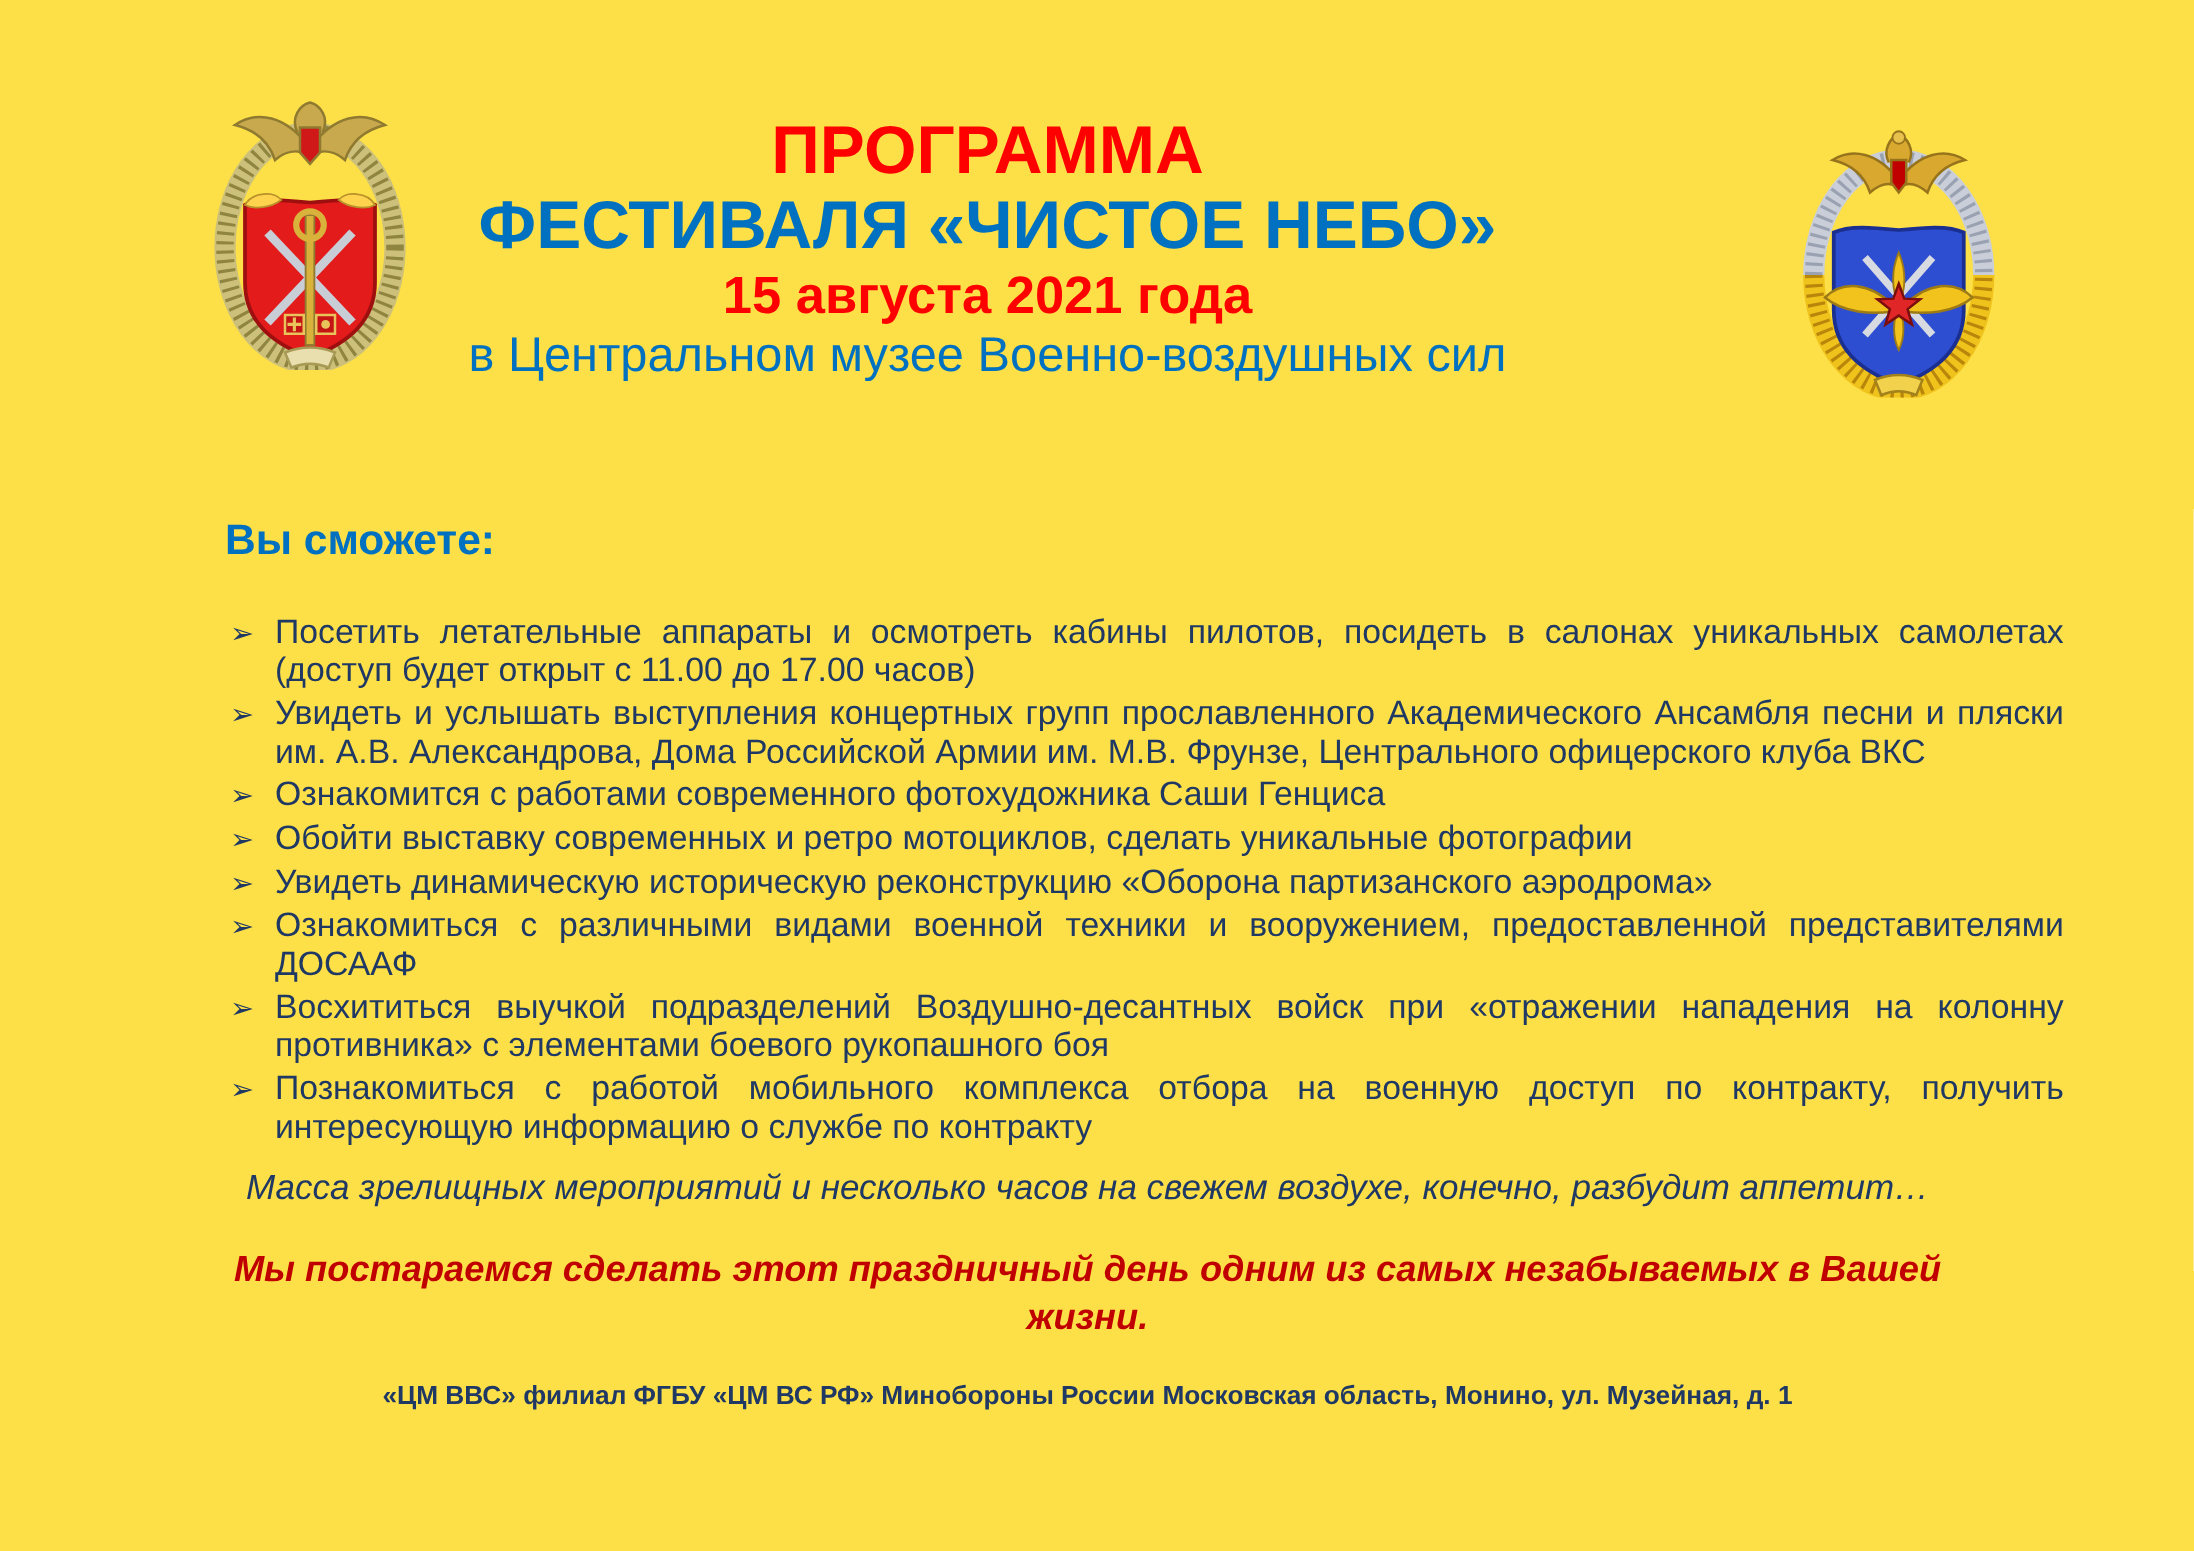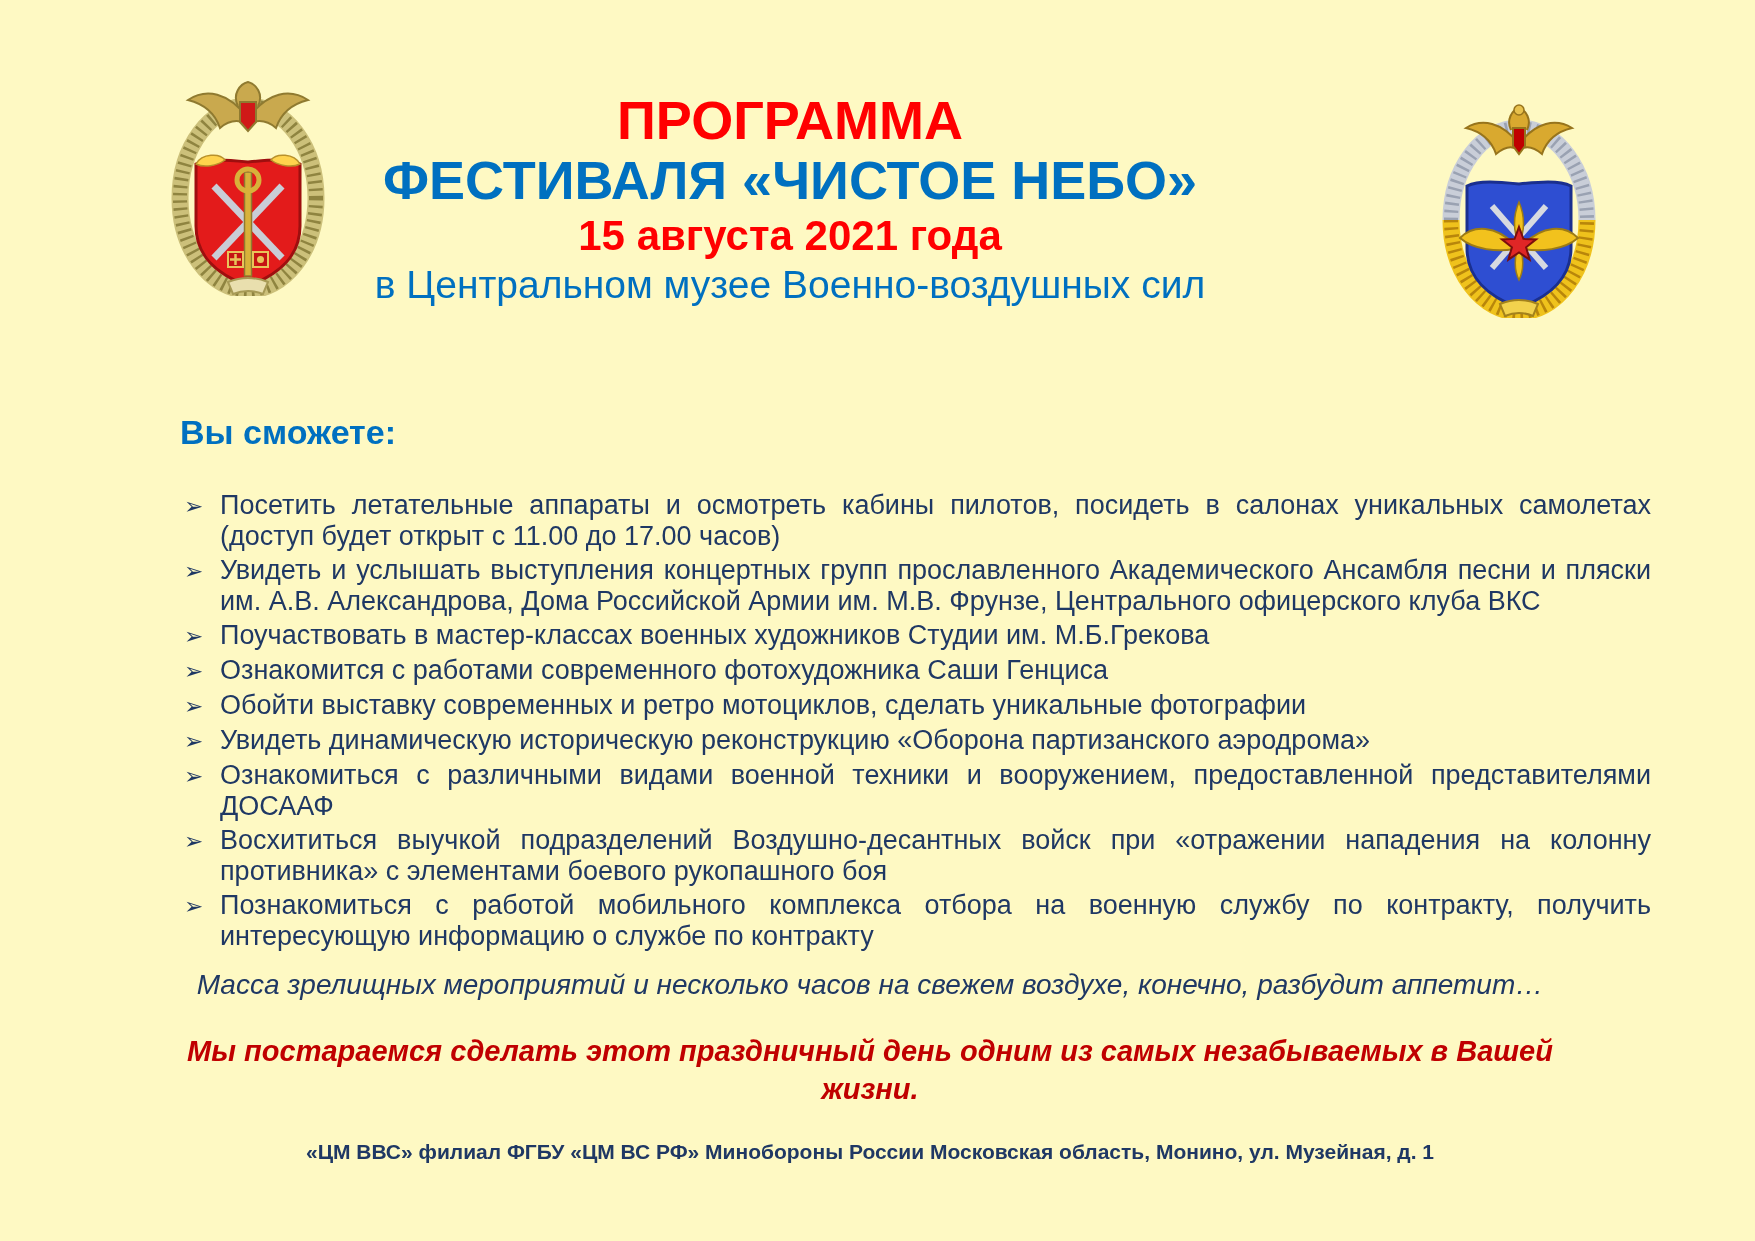--- a/index.html
+++ b/index.html
@@ -1,17 +1,17 @@
 <!DOCTYPE html>
 <html><head>
 <meta charset="utf-8">
 <style>
   html,body { margin:0; padding:0; background:#ffffff; }
   .page {
-    position:relative; width:1755px; height:1241px; background:#fef9c3;
+    position:relative; width:1755px; height:1241px; background:#fde047;
     font-family:"Liberation Sans", sans-serif; overflow:hidden;
   }
   
   .titles { position:absolute; left:240px; top:90px; width:1100px; text-align:center; }
   .t1 { color:#FF0000; font-weight:bold; font-size:54px; line-height:60px; }
   .t2 { color:#0070C0; font-weight:bold; font-size:54px; line-height:60px; }
   .t3 { color:#FF0000; font-weight:bold; font-size:42px; line-height:52px; }
   .t4 { color:#0070C0; font-size:39px; line-height:46px; }
   .emblem { position:absolute; }
   .emblem.left  { left:168px; top:74px; }
@@ -87,27 +87,26 @@
       <path d="M60,206 Q79,198 98,206 L93,218 Q79,212 65,218 Z" fill="#F2D24D" stroke="#A3821C" stroke-width="2"></path>
     </svg>
   </div>
 
   <div class="content">
     <div class="heading">Вы сможете:</div>
 
     <div>
       <p class="item"><span class="arrow">➢</span><span>Посетить летательные аппараты и осмотреть кабины пилотов, посидеть в салонах уникальных самолетах (доступ будет открыт с 11.00 до 17.00 часов)</span></p>
       <p class="item"><span class="arrow">➢</span><span>Увидеть и услышать выступления концертных групп прославленного Академического Ансамбля песни и пляски им. А.В. Александрова, Дома Российской Армии им. М.В. Фрунзе, Центрального офицерского клуба ВКС</span></p>
-      <p class="item"><span class="arrow">➢</span><span>Поучаствовать в мастер-классах военных художников Студии им. М.Б.Грекова</span></p>
       <p class="item"><span class="arrow">➢</span><span>Ознакомится с работами современного фотохудожника Саши Генциса</span></p>
       <p class="item"><span class="arrow">➢</span><span>Обойти выставку современных и ретро мотоциклов, сделать уникальные фотографии</span></p>
       <p class="item"><span class="arrow">➢</span><span>Увидеть динамическую историческую реконструкцию «Оборона партизанского аэродрома»</span></p>
       <p class="item"><span class="arrow">➢</span><span>Ознакомиться с различными видами военной техники и вооружением, предоставленной представителями ДОСААФ</span></p>
       <p class="item"><span class="arrow">➢</span><span>Восхититься выучкой подразделений Воздушно-десантных войск при «отражении нападения на колонну противника» с элементами боевого рукопашного боя</span></p>
-      <p class="item"><span class="arrow">➢</span><span>Познакомиться с работой мобильного комплекса отбора на военную службу по контракту, получить интересующую информацию о службе по контракту</span></p>
+      <p class="item"><span class="arrow">➢</span><span>Познакомиться с работой мобильного комплекса отбора на военную доступ по контракту, получить интересующую информацию о службе по контракту</span></p>
     </div>
 
     <div class="closing center-block">
       <p>Масса зрелищных мероприятий и несколько часов на свежем воздухе, конечно, разбудит аппетит…</p>
     </div>
 
     <div class="highlight center-block">Мы постараемся сделать этот праздничный день одним из самых незабываемых в Вашей жизни.</div>
 
     <div class="footer center-block">
       <p>«ЦМ ВВС» филиал ФГБУ «ЦМ ВС РФ» Минобороны России Московская область, Монино, ул. Музейная, д. 1</p>

